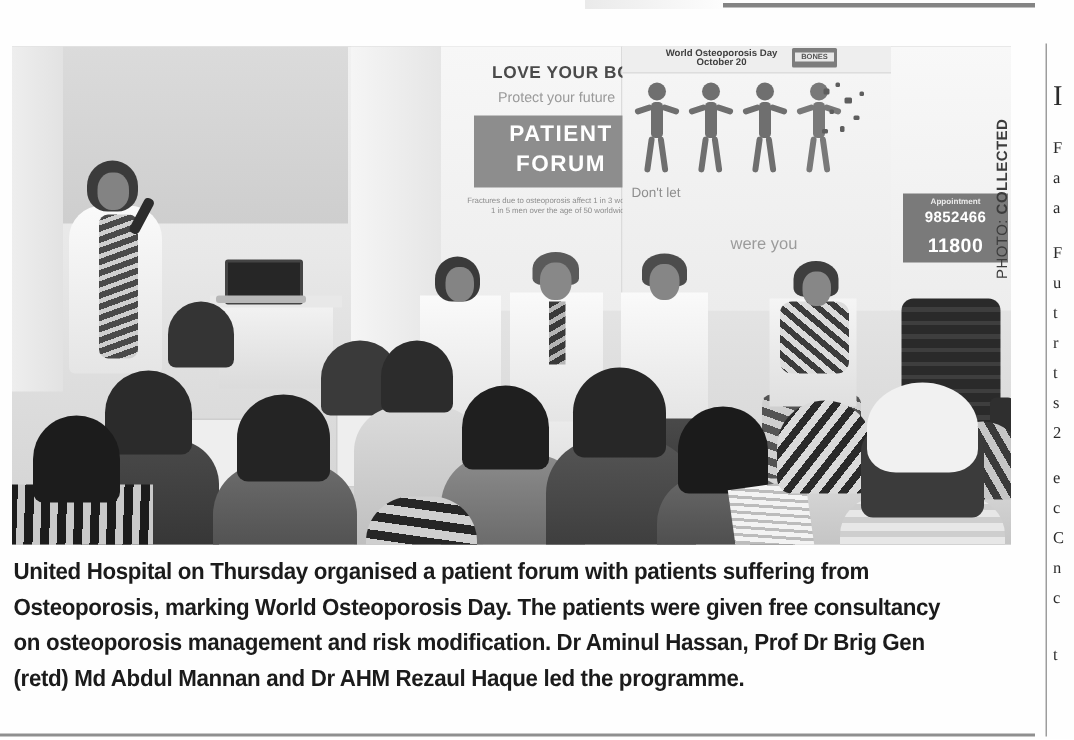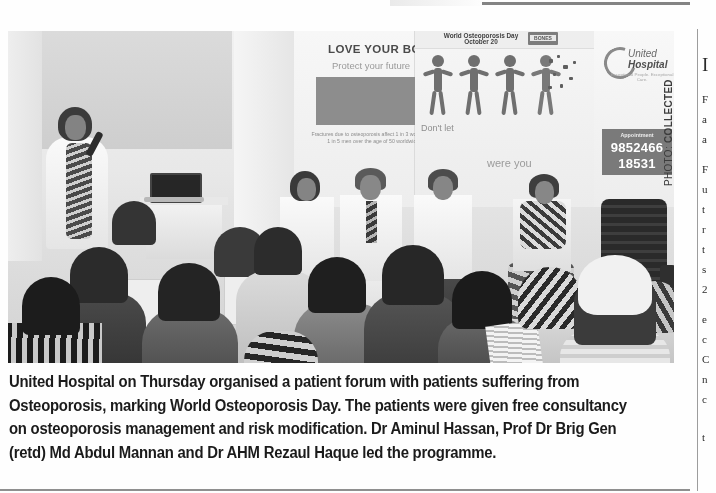--- a/index.html
+++ b/index.html
@@ -155,21 +155,21 @@
     font-weight:bold;font-style:italic;}
   .uh-tag{position:absolute;left:6px;top:27px;width:64px;
     font-size:4.4px;line-height:5.4px;color:#a8a8a8;text-align:center;}
   .appt-box{
     position:absolute;left:8px;top:98px;width:70px;height:46px;
     background:#7a7a7a;
   }
   .appt-l{position:absolute;left:0;top:3px;width:70px;text-align:center;
     font-size:5.4px;color:#ededed;font-weight:bold;}
   .appt-n1{position:absolute;left:0;top:11px;width:70px;text-align:center;
-    font-size:13px;color:#ffffff;font-weight:bold;letter-spacing:.3px;}
+    font-size:10px;color:#ffffff;font-weight:bold;letter-spacing:.3px;}
   .appt-n2{position:absolute;left:0;top:27px;width:70px;text-align:center;
     font-size:13px;color:#ffffff;font-weight:bold;letter-spacing:.3px;}
   .shape{position:absolute;}
 
   
   .speaker-hair{left:50px;top:76px;width:34px;height:34px;background:#3b3b3b;
     border-radius:50% 50% 40% 40%;}
   .speaker-face{left:57px;top:84px;width:21px;height:25px;background:#8a8277;
     border-radius:45%;}
   .speaker-body{left:38px;top:106px;width:62px;height:112px;
@@ -347,20 +347,22 @@
       <div class="wall-col-l"></div>
       <div class="wall-shadow"></div>
       <div class="wall-pillar"></div>
 
       <div class="banner">
 
         <div class="banner-panelA">
           <div class="b-love">LOVE YOUR BONES</div>
           <div class="b-protect">Protect your future</div>
           <div class="pf-box">
+            <div class="pf-t1">PATIENT</div>
+            <div class="pf-t2">FORUM</div>
           </div>
           <div class="b-stat">Fractures due to osteoporosis affect 1 in 3 women and 1 in 5 men over the age of 50 worldwide.</div>
         </div>
 
         <div class="banner-panelB">
           <div class="wod-strip">
             <div class="wod-t">
               <span>World Osteoporosis Day</span><br>
               <span>October 20</span>
             </div>
@@ -413,30 +415,24 @@
             <b style="left:26px;top:8px;width:3px;height:3px;"></b>
             <b style="left:1px;top:33px;width:4px;height:3px;"></b>
           </div>
 
           <div class="dl">Don't let</div>
           <div class="break-you">were you</div>
         </div>
       </div>
 
       <div class="uh-board">
-        <div class="uh-logo">
-          <span class="uh-ring"></span>
-          <span class="uh-n1">United</span>
-          <span class="uh-n2">Hospital</span>
-          <span class="uh-tag">Exceptional People. Exceptional Care.</span>
-        </div>
         <div class="appt-box">
           <div class="appt-l">Appointment</div>
           <div class="appt-n1">9852466</div>
-          <div class="appt-n2">18531</div>
+          <div class="appt-n2">11800</div>
         </div>
       </div>
 
       <div class="floor"></div>
 
       <div class="shape chr c1"></div>
       <div class="shape chr c2"></div>
       <div class="shape chr c3"></div>
 
       <div class="shape podium"></div>

